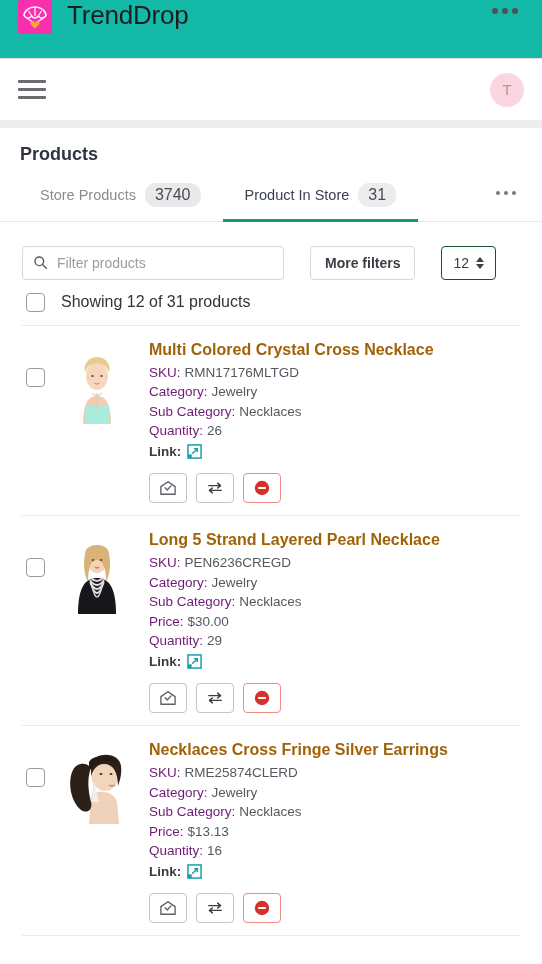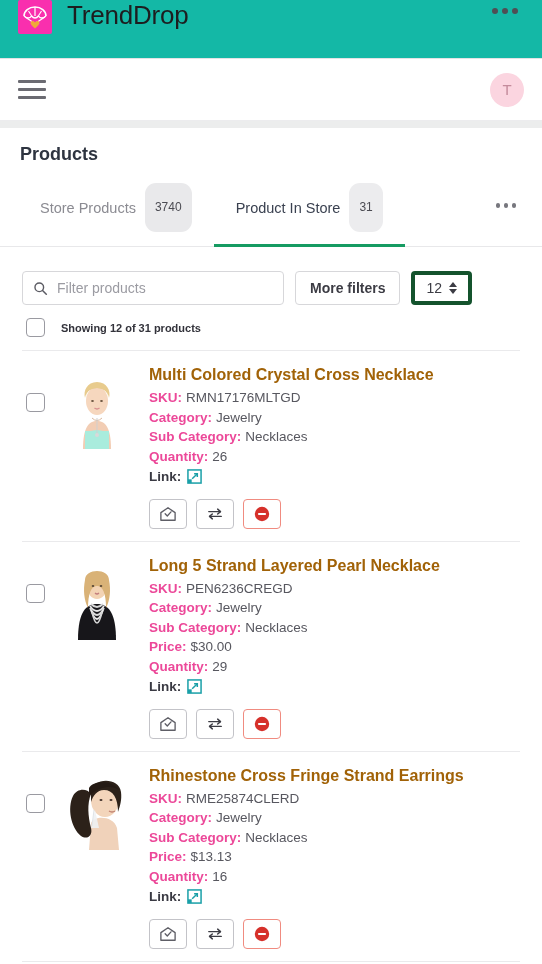--- a/index.html
+++ b/index.html
@@ -103,36 +103,36 @@
     cursor: pointer;
     border-bottom: 3px solid transparent;
     margin-bottom: -1px;
     white-space: nowrap;
   }
   .tab.active { color: #3a4150; border-bottom-color: #169b62; }
   .pill {
     background: #e9e9eb;
     color: #4b4b52;
     border-radius: 11px;
-    font-size: 12px;
-    padding: 18px 10px;
+    font-size: 16px;
+    padding: 3px 10px;
     line-height: 1.1;
   }
   .tab.active .pill { background: #ececee; }
   .tabs-more {
     display: flex; align-items: center; gap: 3.5px;
     margin-left: auto; padding: 0 8px 10px 8px; cursor: pointer;
   }
   .tabs-more span {
     width: 4.5px; height: 4.5px; border-radius: 50%; background: #77777e;
   }
 
   
   .toolbar {
-    display: flex; align-items: center; gap: 11px;
+    display: flex; align-items: center; gap: 26px;
     padding: 24px 22px 0 22px;
   }
   .search-box {
     flex: 1 1 auto;
     height: 34px;
     border: 1px solid #d7d7da;
     border-radius: 4px;
     display: flex; align-items: center;
     padding: 0 10px;
     background: #fff;
@@ -157,21 +157,21 @@
     font-size: 14px;
     font-weight: bold;
     color: #3c3c44;
     padding: 0 14px;
     cursor: pointer;
     font-family: inherit;
     white-space: nowrap;
   }
   .page-size {
     height: 34px;
-    border: 4px solid #14532d;
+    border: 1px solid #14532d;
     border-radius: 4px;
     background: #fff;
     display: flex; align-items: center; gap: 7px;
     padding: 0 11px;
     cursor: pointer;
     font-size: 14px;
     color: #3c3c44;
     text-align: right;
   }
   .stepper {
@@ -192,21 +192,21 @@
   }
   .chk {
     width: 19px; height: 19px;
     border: 1.6px solid #9a9aa1;
     border-radius: 4px;
     background: #fff;
     flex: 0 0 auto;
     cursor: pointer;
   }
   .showing-text {
-    font-size: 11px; font-weight: bold; color: #33333b;
+    font-size: 16px; font-weight: normal; color: #33333b;
   }
 
   
   .list { padding: 0 22px; }
   .row {
     display: flex;
     align-items: flex-start;
     border-top: 1px solid #eaeaec;
     padding: 14px 0 12px 0;
   }
@@ -227,21 +227,21 @@
     color: #a16207;
     margin-bottom: 3px;
     line-height: 1.25;
   }
   .field {
     font-size: 13.5px;
     line-height: 19.5px;
     color: #4a4a52;
     white-space: nowrap;
   }
-  .field b { font-weight: bold; color: #ec4899; }
+  .field b { font-weight: normal; color: #701a75; }
   .field span { color: #57575f; margin-left: 4px; }
   .link-row {
     display: flex; align-items: center; gap: 6px;
     font-size: 13.5px; font-weight: bold; color: #3a3a43;
     line-height: 19.5px;
     margin-top: 1px;
   }
   .ext-link { cursor: pointer; display: flex; }
 
   .actions { display: flex; gap: 9px; margin-top: 12px; }
@@ -475,21 +475,21 @@
         <path d="M12 30 C6 42 10 62 20 70 C26 74 32 70 30 62 C27 50 26 38 30 28 C26 22 16 22 12 30 Z" fill="#2c2119"></path>
         <path d="M28 22 C32 14 52 14 58 24 C54 20 40 18 28 30 Z" fill="#241a14"></path>
         <ellipse cx="50" cy="34" rx="1.5" ry="1.1" fill="#40302a"></ellipse>
         <ellipse cx="40" cy="34" rx="1.5" ry="1.1" fill="#40302a"></ellipse>
         <path d="M48 45 Q51 47 54 45" stroke="#c08070" stroke-width="1.3" fill="none"></path>
         <path d="M34 44 L30 62 L38 62 Z" fill="#eef1f3" opacity="0.9"></path>
         <path d="M33 44 L31 60" stroke="#dfe4e8" stroke-width="1"></path>
       </svg>
     </div>
     <div class="info">
-      <div class="p-title">Rhinestone Cross Fringe Strand Earrings</div>
+      <div class="p-title">Necklaces Cross Fringe Silver Earrings</div>
       <div class="field"><b>SKU:</b><span>RME25874CLERD</span></div>
       <div class="field"><b>Category:</b><span>Jewelry</span></div>
       <div class="field"><b>Sub Category:</b><span>Necklaces</span></div>
       <div class="field"><b>Price:</b><span>$13.13</span></div>
       <div class="field"><b>Quantity:</b><span>16</span></div>
       <div class="link-row">
         <span>Link:</span>
         <span class="ext-link">
           <svg width="15" height="15" viewBox="0 0 16 16">
             <rect x="1" y="1" width="14" height="14" fill="none" stroke="#1aa0a8" stroke-width="1.6"></rect>

